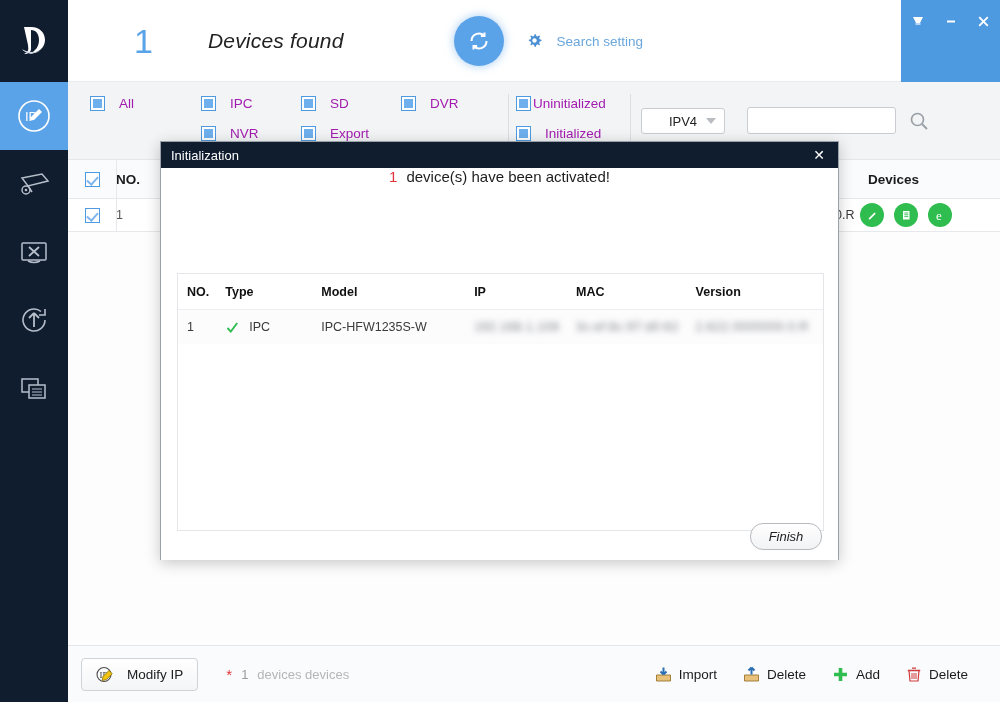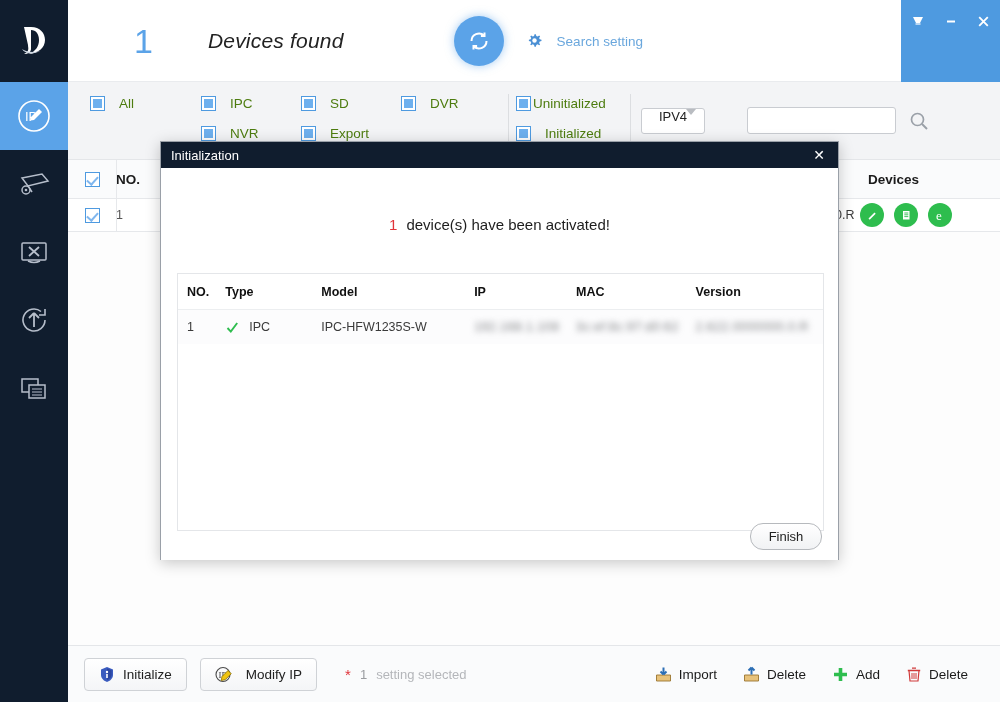--- a/index.html
+++ b/index.html
@@ -68,29 +68,29 @@
   }
   .cb.filled::after {
     content: ""; position: absolute; left: 2px; top: 2px; right: 2px; bottom: 2px;
     background: #6eb0ee;
   }
   .cb.tick::after {
     content: ""; position: absolute; left: 3px; top: 1px;
     width: 5px; height: 9px; border: solid #7fb6ee;
     border-width: 0 2px 2px 0; transform: rotate(42deg);
   }
-  .fopt { display: flex; align-items: center; position: absolute; font-size: 13.5px; color: #4d7c0f; }
+  .fopt { display: flex; align-items: center; position: absolute; font-size: 13.5px; color: #a21caf; }
   .fopt span.lbl { margin-left: 14px; white-space: nowrap; }
   .fopt.tight span.lbl { margin-left: 2px; }
   .vsep { position: absolute; width: 1px; background: #dcdee1; }
 
   .ipv4-sel {
-    position: absolute; left: 641px; top: 108px; width: 64px; height: 26px;
+    position: absolute; left: 641px; top: 108px; width: 84px; height: 26px;
     border: 1px solid #c9ccd1; border-radius: 3px; background: #fff;
-    display: flex; justify-content: center;
+    display: flex; align-items: center; justify-content: center;
     font-size: 13px; color: #222; cursor: pointer;
   }
   .caret { position: absolute; right: 8px; width: 0; height: 0;
     border-left: 5px solid transparent; border-right: 5px solid transparent;
     border-top: 6px solid #b9bcc1; }
   .search-input {
     position: absolute; left: 747px; top: 107px; width: 149px; height: 27px;
     border: 1px solid #c9ccd1; border-radius: 3px; background: #fff;
     font-size: 13px; padding: 0 7px; outline: none; color: #333;
   }
@@ -129,21 +129,21 @@
   .modal-title {
     height: 26px; background: #101d2e; color: #fff; font-size: 13px;
     display: flex; align-items: center; padding: 0 10px;
   }
   .modal-close {
     margin-left: auto; cursor: pointer; font-size: 14px; line-height: 1;
     padding: 0 3px; color: #fff;
   }
   .modal-body { position: relative; height: 392px; background: #fff; }
   .activated-msg {
-    text-align: center; font-size: 15px; color: #1d1d1d; padding-top: 48px;
+    text-align: center; font-size: 15px; color: #1d1d1d; 
   }
   .activated-msg .num { color: #e0333a; margin-right: 9px; }
   .modal-table {
     position: absolute; left: 16px; top: 105px; width: 647px; height: 258px;
     border: 1px solid #e4e6e9; background: #fff;
   }
   .mt-head {
     height: 36px; display: flex; align-items: center;
     font-size: 12.5px; font-weight: bold; color: #111;
     border-bottom: 1px solid #eceef0; background: #fff;
@@ -156,21 +156,21 @@
   .c-type { width: 98px; display: flex; align-items: center; gap: 9px; }
   .c-model { width: 156px; }
   .c-ip { width: 104px; }
   .c-mac { width: 122px; }
   .c-ver { width: 130px; }
   .blur { filter: blur(3.4px); color: #7d7f83; letter-spacing: .4px; }
   .finish-btn {
     position: absolute; right: 16px; bottom: 10px; width: 72px; height: 27px;
     border: 1px solid #b6b9bd; border-radius: 13px;
     background: linear-gradient(#ffffff, #f1f2f4);
-    font-size: 13px; color: #222; cursor: pointer;
+    font-size: 13px; color: #222; cursor: pointer; font-style: italic;
   }
 
   
   .bottombar {
     position: absolute; left: 68px; top: 645px; width: 932px; height: 57px;
     background: #fafbfc; border-top: 1px solid #e4e6e9;
     display: flex; align-items: center;
   }
   .btn-flat {
     height: 33px; border: 1px solid #cfd2d6; border-radius: 4px;
@@ -407,43 +407,34 @@
           <div class="c-mac blur">3c:ef:8c:97:d0:62</div>
           <div class="c-ver blur">2.622.0000000.0.R</div>
         </div>
       </div>
 
       <button class="finish-btn">Finish</button>
     </div>
   </div>
 
   <div class="bottombar">
-    <div class="btn-flat" style="margin-left:16px;">
-      <svg width="16" height="17" viewBox="0 0 16 17">
-        <path d="M8 1 l6 2.4 v5.4 c0 4 -3.4 6.5 -6 7.2 c-2.6 -.7 -6 -3.2 -6 -7.2 V3.4 z" fill="#3a5bbf"></path>
-        <path d="M8 2.5 l4.6 1.8 v4.3 c0 3 -2.6 5 -4.6 5.6 z" fill="#2c46a0"></path>
-        <circle cx="8" cy="6" r="1.2" fill="#ffffff"></circle>
-        <rect x="7.2" y="8" width="1.6" height="4" fill="#ffffff"></rect>
-      </svg>
-      <span>Initialize</span>
-    </div>
 
     <div class="btn-flat" style="margin-left:13px;">
       <svg width="23" height="17" viewBox="0 0 23 17">
         <circle cx="8" cy="8.5" r="7" fill="none" stroke="#4a4a4a" stroke-width="1.1"></circle>
         <text x="3.4" y="12" font-family="Liberation Serif, serif" font-size="9" fill="#3a3a3a">IP</text>
         <path d="M13 4.5 l3.2 3.2 l-6 6 l-4 .8 l.8 -4 z" fill="#f1c40f" stroke="#8a6d00" stroke-width="0.8"></path>
       </svg>
       <span>Modify IP</span>
     </div>
 
     <div class="sel-note" style="margin-left:28px;">
       <span class="star">*</span>
       <span class="cnt">1</span>
-      <span class="txt">setting selected</span>
+      <span class="txt">devices devices</span>
     </div>
 
     <div class="act-link" style="margin-left:auto;">
       <svg width="17" height="17" viewBox="0 0 17 17">
         <path d="M1.5 9 h14 v6 h-14 z" fill="#e8c27a" stroke="#9a7530" stroke-width="0.9"></path>
         <path d="M8.5 1.5 v6 M8.5 8.5 l-3 -3 M8.5 8.5 l3 -3" stroke="#2d6fb5" stroke-width="2" fill="none"></path>
       </svg>
       <span>Import</span>
     </div>
 

